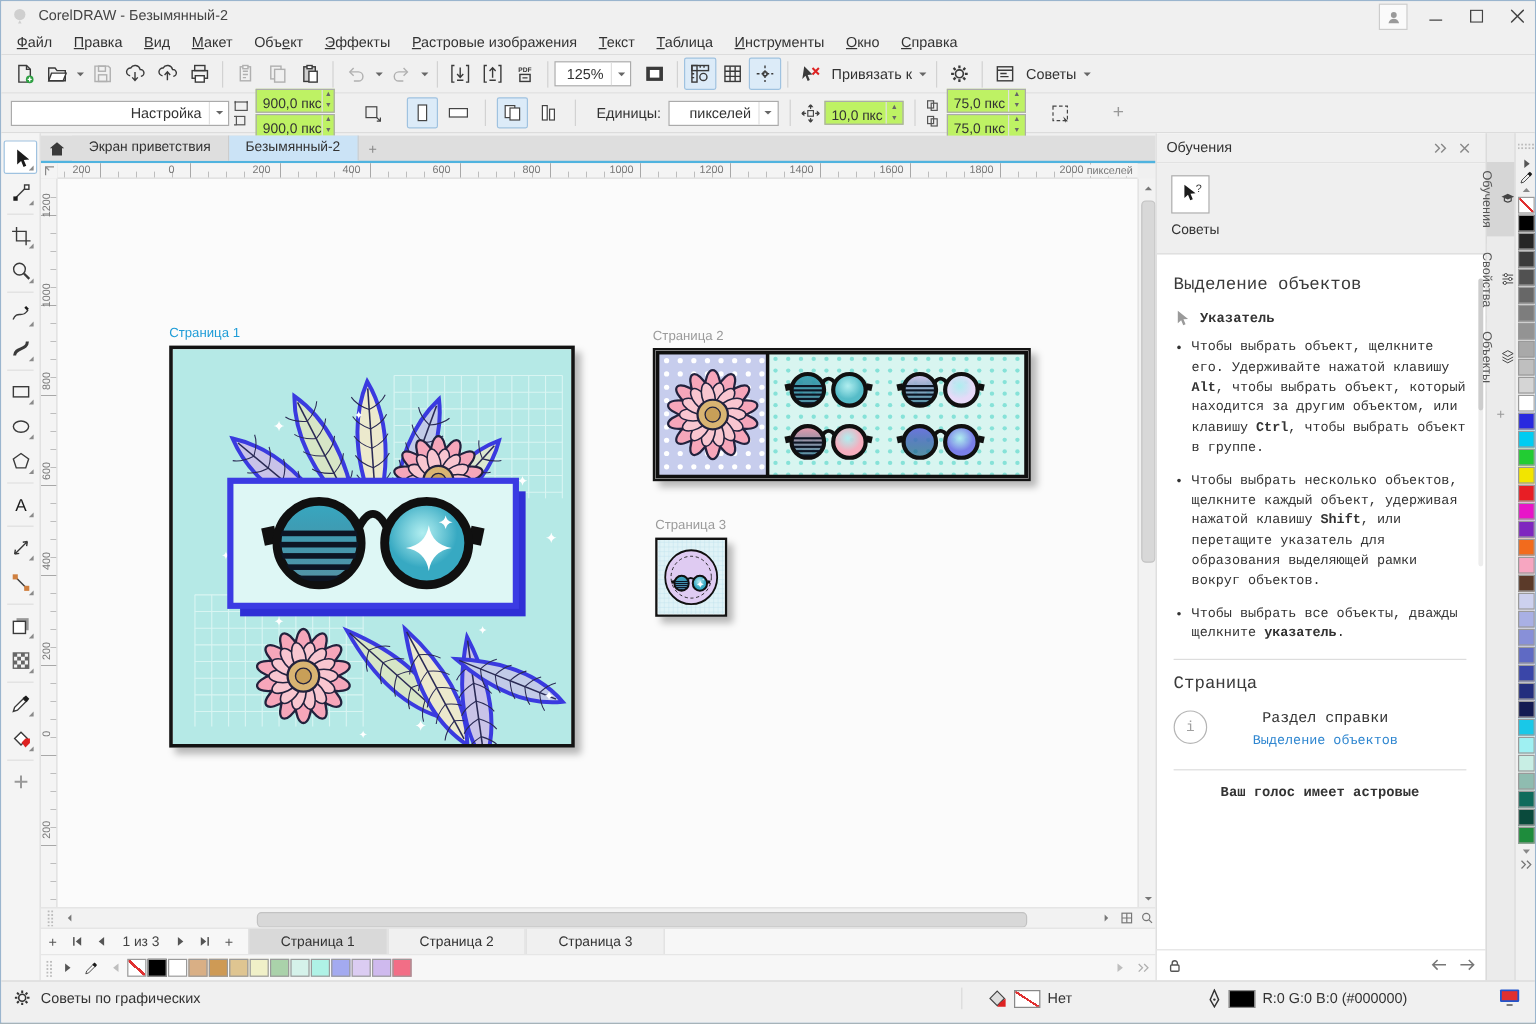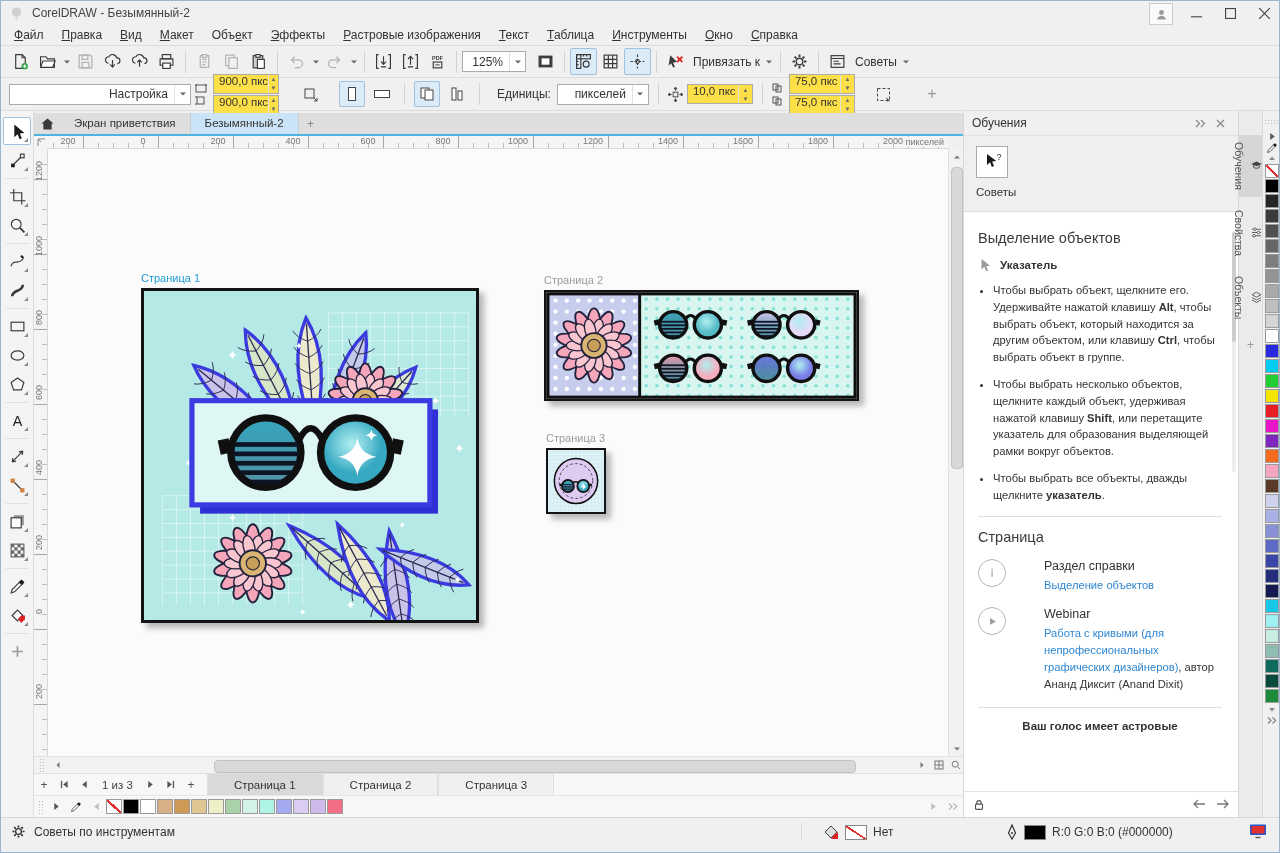--- a/index.html
+++ b/index.html
@@ -25,21 +25,21 @@
   .tb-btn.active{border-color:#9FC2E0;background:#DCEBF8;}
   .tb-btn.disabled{opacity:.35;}
   .tb-sep{width:1px;height:22px;background:#D2D2D2;margin:0 5px;}
   .dd-caret{width:11px;height:25px;display:grid;place-items:center;}
   .combo{height:21px;background:#FFF;border:1px solid #ABABAB;display:flex;align-items:center;box-sizing:border-box;text-align:right;}
   .combo .cval{padding:0 6px;flex:1;white-space:nowrap;}
   .combo .carrow{width:15px;height:100%;display:grid;place-items:center;border-left:1px solid #E0E0E0;}
   .tb-label{padding:0 4px;white-space:nowrap;}
   
   #propbar{left:0;top:77px;width:1280px;height:33px;display:flex;align-items:center;padding-left:8px;box-sizing:border-box;border-bottom:1px solid #DCDCDC;background:#F0F0F0;gap:4px;}
-  .spinfield{height:20px;width:66px;background:#fde047;border:1px solid #ABABAB;display:flex;align-items:flex-start;box-sizing:border-box;}
+  .spinfield{height:20px;width:66px;background:#bef264;border:1px solid #ABABAB;display:flex;align-items:flex-end;box-sizing:border-box;}
   .spinfield .sval{flex:1;padding-left:5px;white-space:nowrap;font-size:11.5px;}
   .spinner{width:13px;display:flex;flex-direction:column;height:100%;border-left:1px solid #E0E0E0;}
   .spinner span{flex:1;display:grid;place-items:center;font-size:6px;color:#666;line-height:1;}
   .fieldcol{display:flex;flex-direction:column;gap:1px;}
   .iconcol{display:flex;flex-direction:column;gap:3px;align-items:center;margin-right:2px;}
   .pb-btn{width:24px;height:24px;display:grid;place-items:center;border:1px solid transparent;border-radius:2px;}
   .pb-btn.active{border-color:#9FC2E0;background:#DCEBF8;}
   .pb-label{white-space:nowrap;margin:0 2px 0 8px;}
   
   #tabrow{left:33px;top:112px;width:929px;height:23px;background:#DEDEDE;display:flex;align-items:flex-end;border-bottom:2px solid #4FB3DF;box-sizing:border-box;}
@@ -89,30 +89,30 @@
   .swatch{width:16px;height:15px;border:1px solid #9A9A9A;box-sizing:border-box;margin-right:1px;}
   .swatch.none{background:linear-gradient(to top right,#FFF 44%,#E03030 44% 56%,#FFF 56%);}
   
   #docker{left:962px;top:110px;width:275px;height:706px;background:#FFF;border-left:1px solid #D8D8D8;box-sizing:border-box;}
   #docker-header{height:25px;background:#F0F0F0;display:flex;align-items:center;padding:0 8px;border-bottom:1px solid #E2E2E2;box-sizing:border-box;}
   #docker-title{flex:1;font-size:12px;color:#333;}
   .dock-hbtn{width:20px;height:20px;display:grid;place-items:center;color:#888;}
   #tipsbox{height:76px;background:#EFEFEF;border-bottom:1px solid #DDD;padding:10px 12px;box-sizing:border-box;}
   #tipsbox .toolbox-ico{width:30px;height:30px;background:#FFF;border:1px solid #ABABAB;display:grid;place-items:center;}
   #tips-label{margin-top:8px;font-size:11.5px;color:#333;}
-  #docker-content{padding:12px 16px 0 14px;height:584px;overflow:hidden;box-sizing:border-box;position:relative;}
+  #docker-content{padding:12px 16px 0 14px;height:584px;overflow:hidden;box-sizing:border-box;position:relative;font-family:Liberation Mono, monospace;}
   .sec-title{font-size:14.5px;color:#3A3A3A;margin:6px 0 12px;}
   #pointer-row{display:flex;align-items:center;gap:8px;margin-bottom:10px;}
   #pointer-row b{font-size:11.5px;}
   #tips-list{margin:0;padding-left:15px;font-size:11.2px;line-height:1.5;color:#333;}
   #tips-list li{margin-bottom:10px;}
   .hr{border-top:1px solid #DDD;margin:12px 0;}
   .more-row{display:flex;gap:14px;margin:14px 0;}
   .circle-ico{width:26px;height:26px;border:1.5px solid #B5B5B5;border-radius:50%;display:grid;place-items:center;color:#A0A0A0;flex:none;}
-  .more-title{font-size:12.5px;color:#333;margin-bottom:4px;}
+  .more-title{font-size:12.5px;color:#333;margin-bottom:4px;text-align:center;}
   .link{color:#2E86D0;font-size:11.2px;line-height:1.5;}
   .voice{text-align:center;}
   .voice b{font-size:11.5px;display:block;margin-bottom:6px;}
   .voice .link{font-style:italic;}
   #docker-scroll{position:absolute;right:2px;top:20px;width:4px;height:240px;background:#EDEDED;border-radius:2px;}
   #docker-scroll i{display:block;width:4px;height:110px;background:#CDCDCD;border-radius:2px;}
   #docker-bottom{position:absolute;left:0;bottom:0;width:100%;height:26px;border-top:1px solid #E2E2E2;display:flex;align-items:center;padding:0 8px;box-sizing:border-box;background:#FFF;}
   #docker-bottom .spacer{flex:1;}
   
   #dockertabs{left:1237px;top:110px;width:24px;height:706px;background:#EBEBEB;border-left:1px solid #D8D8D8;box-sizing:border-box;display:flex;flex-direction:column;align-items:center;padding-top:24px;}
@@ -1597,31 +1597,20 @@
         </ul>
       <div class="hr"></div>
       <div class="sec-title">Страница</div>
       <div class="more-row">
         <span class="circle-ico" style="font-size:12px;">i</span>
         <span style="margin-left:24px;">
           <div class="more-title">Раздел справки</div>
           <div class="link">Выделение объектов</div>
         </span>
       </div>
-      <div class="more-row">
-        <span class="circle-ico">
-            <svg width="9" height="9" viewBox="0 0 9 9">
-              <path d="M2 1l6 3.5L2 8z" fill="#A0A0A0"></path>
-            </svg>
-          </span>
-        <span style="margin-left:24px;">
-          <div class="more-title">Webinar</div>
-          <span class="link">Работа с кривыми (для непрофессиональных графических дизайнеров)</span><span style="font-size:11.2px;line-height:1.5;">, автор Ананд Диксит (Anand Dixit)</span>
-        </span>
-      </div>
       <div class="hr"></div>
       <div class="voice">
         <b>Ваш голос имеет астровые</b>
       </div>
       <div id="docker-scroll">
           <i></i>
         </div>
     </div>
     <div id="docker-bottom">
       <span class="icon">
@@ -1734,21 +1723,21 @@
     </div>
 
   <div id="statusbar" class="abs">
     <div id="status-left">
       <span class="icon">
           <svg width="15" height="15" viewBox="0 0 16 16">
             <path d="M8 1.5v2.2M8 12.3v2.2M1.5 8h2.2M12.3 8h2.2M3.4 3.4l1.6 1.6M11 11l1.6 1.6M12.6 3.4L11 5M5 11l-1.6 1.6" stroke="#333" stroke-width="1.8"></path>
             <circle cx="8" cy="8" r="3.1" fill="#F0F0F0" stroke="#333" stroke-width="1.4"></circle>
           </svg>
         </span>
-      <span>Советы по инструментам</span>
+      <span>Советы по графических</span>
     </div>
     <span class="vsep" style="left:800px;"></span>
     <div id="fill-group">
       <span class="icon">
           <svg width="16" height="16" viewBox="0 0 16 16">
             <path d="M8 2l6 6-6 6-6-6z" fill="#DDD" stroke="#444"></path>
             <path d="M10.5 11.5L15 8v7h-7z" fill="#D22"></path>
           </svg>
         </span>
       <span class="status-swatch none"></span>

